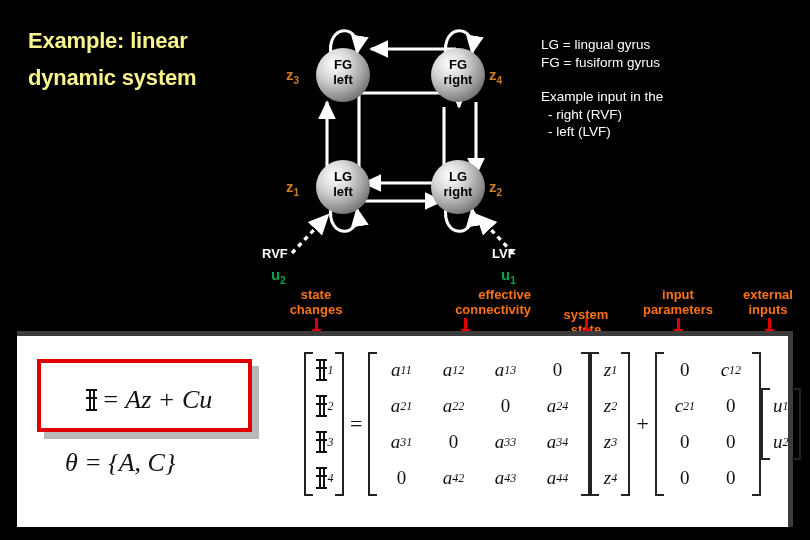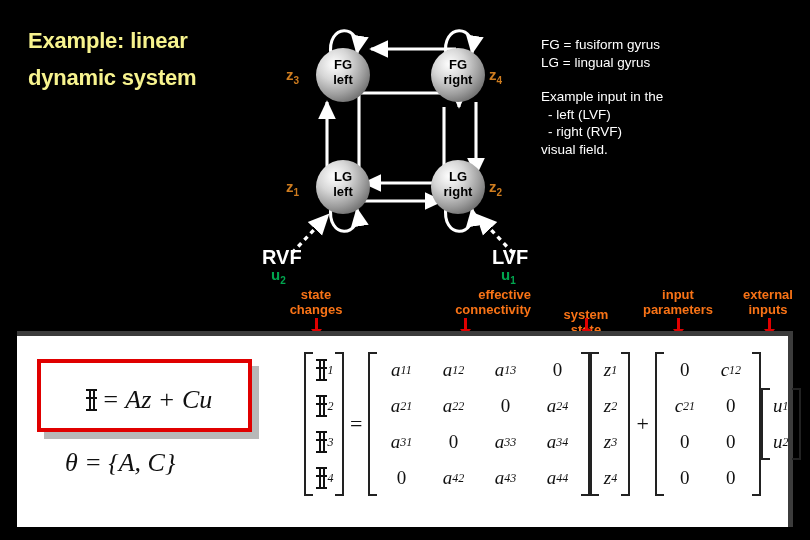--- a/index.html
+++ b/index.html
@@ -27,21 +27,21 @@
     text-align:center; line-height:15px; width:60px;
     font-family:"Liberation Sans", sans-serif;
   }
   .zlbl{
     position:absolute; color:#CE7C1F; font-size:15px; font-weight:bold;
     font-family:"Liberation Sans", sans-serif;
   }
   .zlbl sub{font-size:10px;}
 
   .vflbl{
-    position:absolute; color:#FFFFFF; font-size:20px; font-weight:bold;
+    position:absolute; color:#FFFFFF; font-size:13px; font-weight:bold;
     font-family:"Liberation Sans", sans-serif;
   }
   .ulbl{
     position:absolute; color:#00A64F; font-size:15px; font-weight:bold;
     font-family:"Liberation Sans", sans-serif;
   }
   .ulbl sub{font-size:10px;}
 
   
   #legend{
@@ -227,29 +227,28 @@
     <span>u</span><sub>2</sub>
   </div>
   <div class="vflbl" style="left:262px; top:231px;">LVF</div>
   <div class="ulbl" style="left:271px; top:251px;">
     <span>u</span><sub>1</sub>
   </div>
 </div>
 
 <div class="abs" id="legend">
   <div class="blk">
+    <div>LG = lingual gyrus</div>
     <div>FG = fusiform gyrus</div>
-    <div>LG = lingual gyrus</div>
   </div>
   <div class="gap"></div>
   <div class="blk">
     <div>Example input in the</div>
+    <div class="ind">- right (RVF)</div>
     <div class="ind">- left (LVF)</div>
-    <div class="ind">- right (RVF)</div>
-    <div>visual field.</div>
   </div>
 </div>
 
 <div class="annot" style="left:266px; top:287px; width:100px;">
   <span>state</span><br>
   <span>changes</span>
 </div>
 <svg class="arrowdn" style="left:309px; top:318px;" width="15" height="18">
   <path d="M6,0 h3 v11 h4 L7.5,18 L2,11 h4 z" fill="#E00000"></path>
 </svg>

